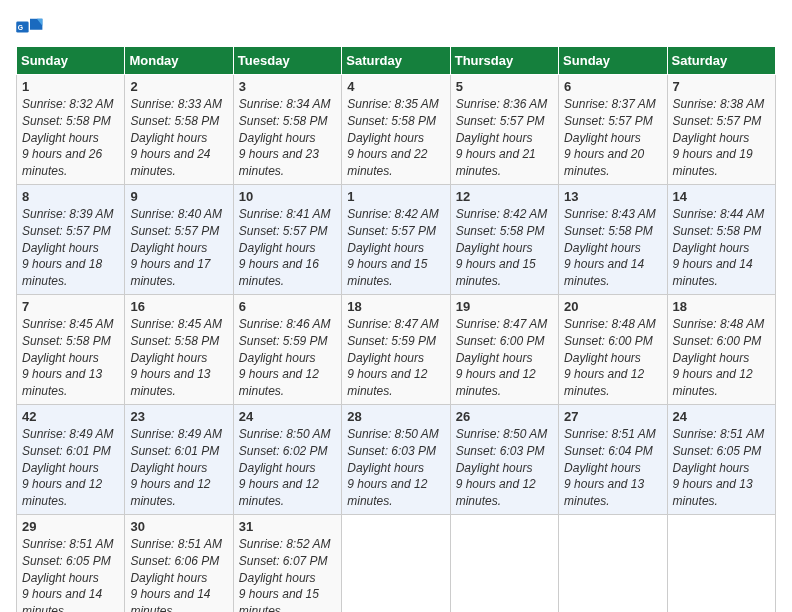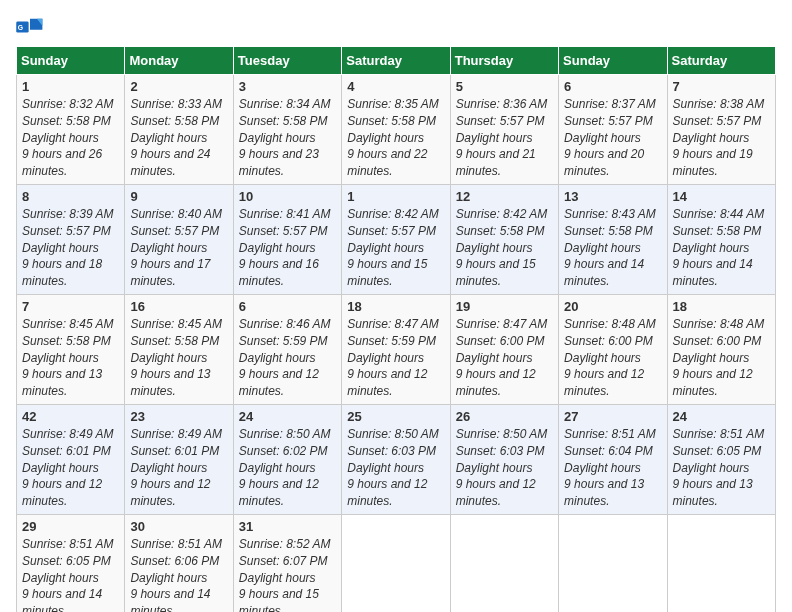--- a/index.html
+++ b/index.html
@@ -344,21 +344,21 @@
         <td>
         <span class="day-number">24</span>
         <div class="cell-content">
           Sunrise: 8:50 AM<br>
           Sunset: 6:02 PM<br>
           Daylight hours<br>
           9 hours and 12 minutes.
         </div>
       </td>
         <td>
-        <span class="day-number">25</span>
+        <span class="day-number">28</span>
         <div class="cell-content">
           Sunrise: 8:50 AM<br>
           Sunset: 6:03 PM<br>
           Daylight hours<br>
           9 hours and 12 minutes.
         </div>
       </td>
         <td>
         <span class="day-number">26</span>
         <div class="cell-content">

